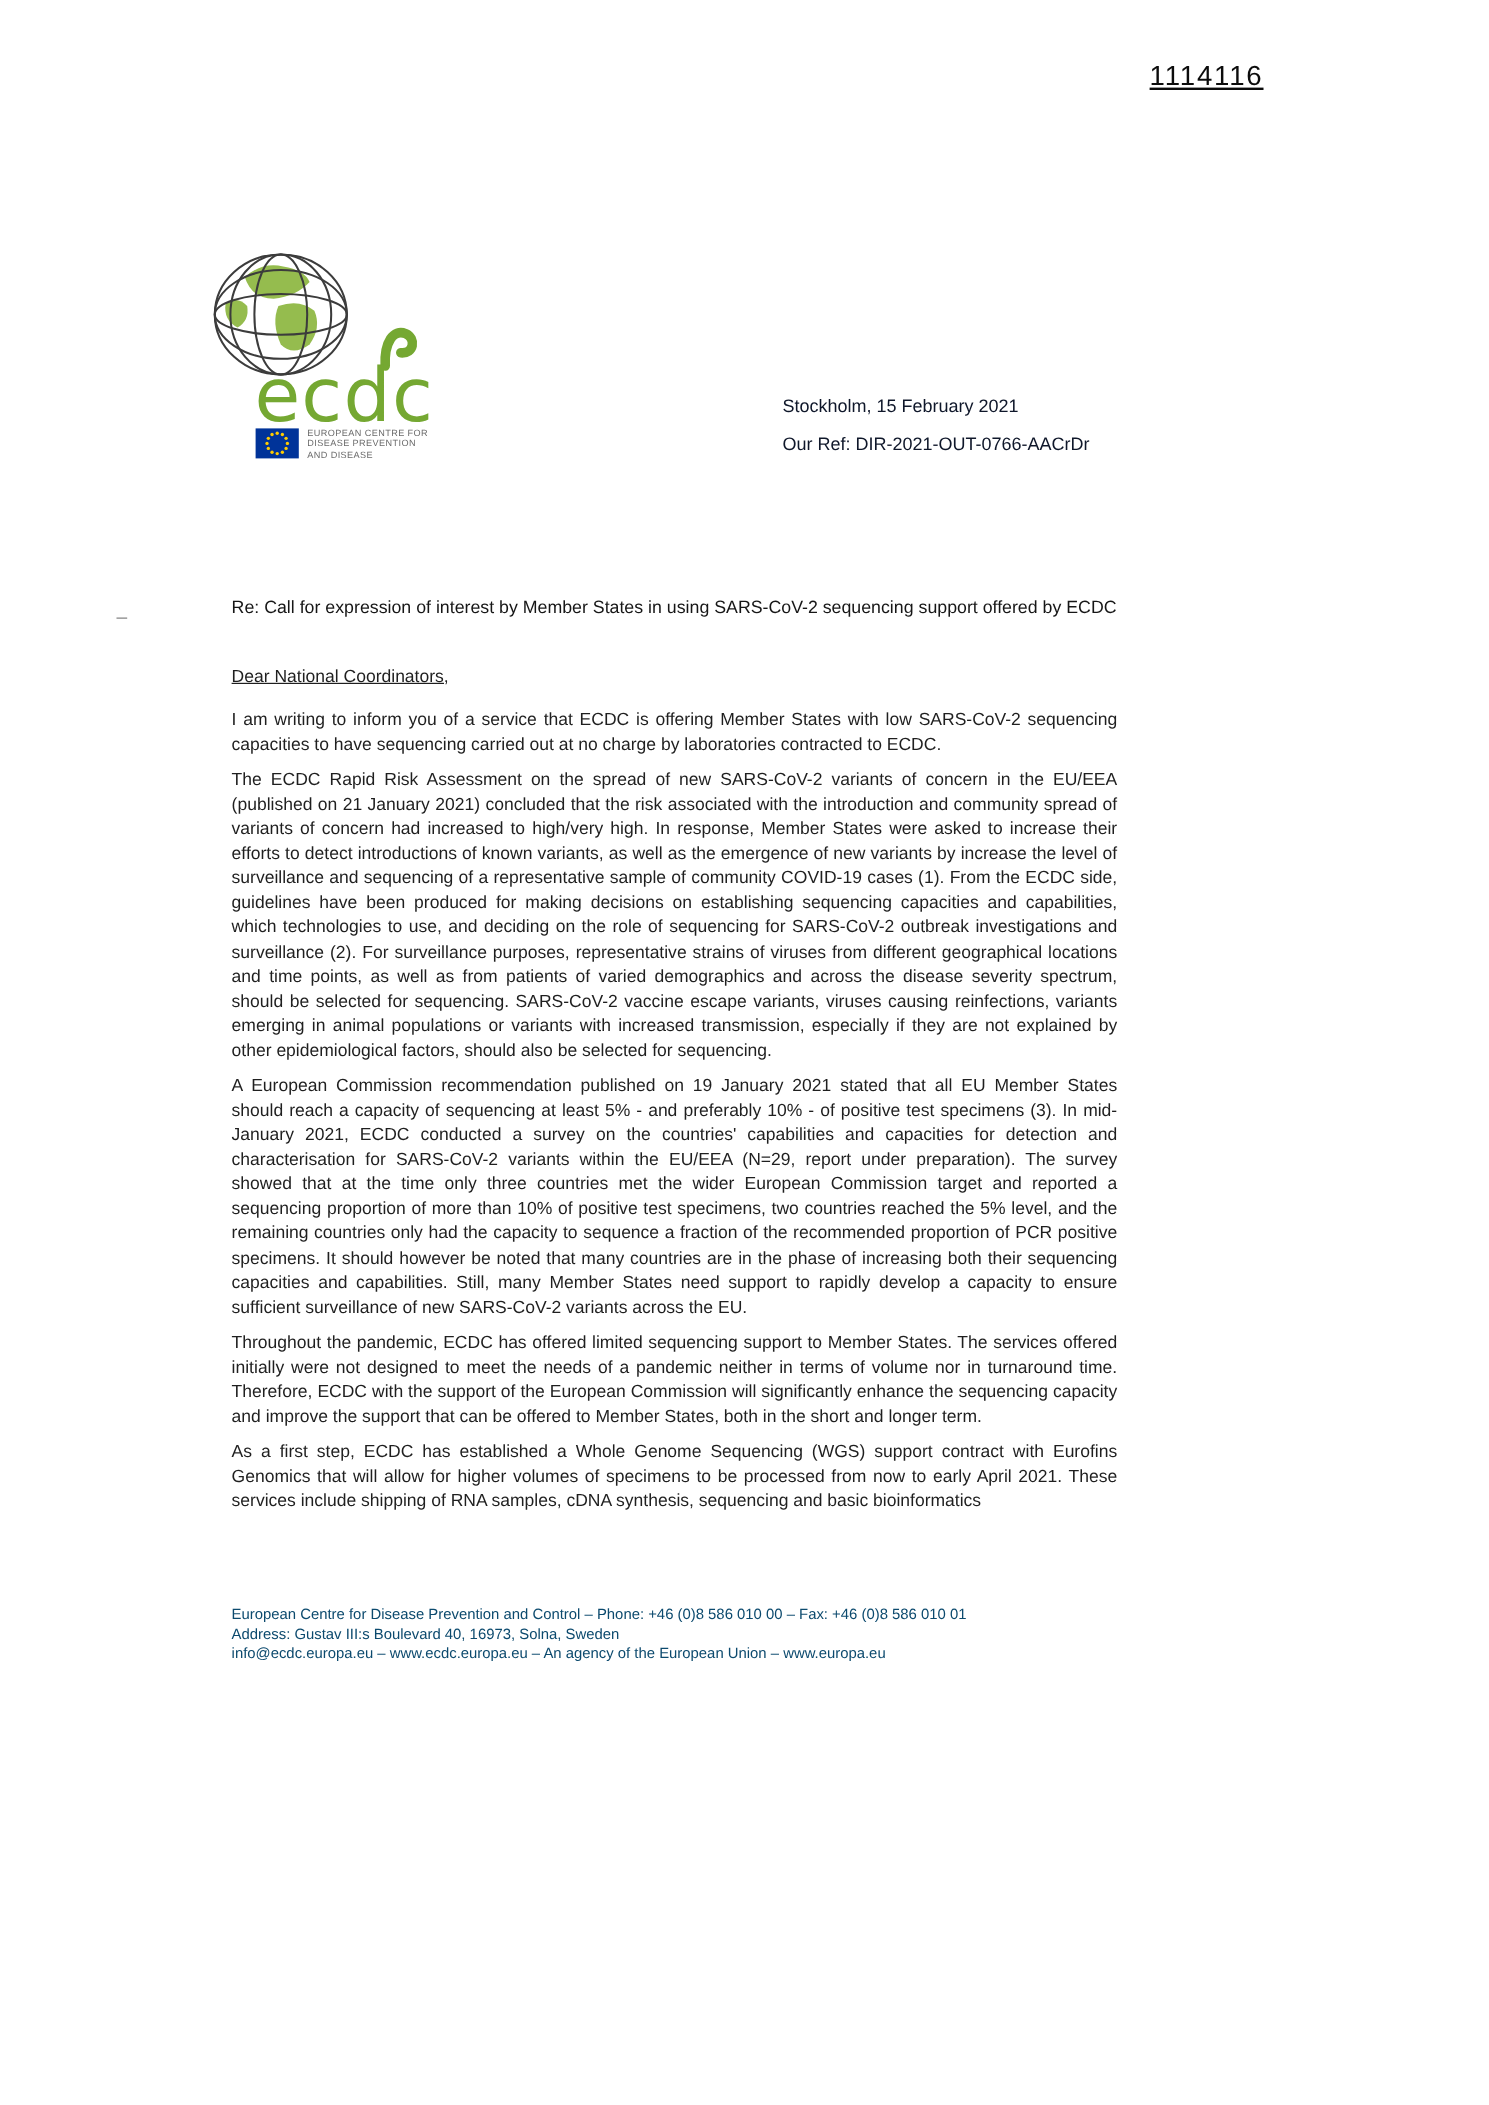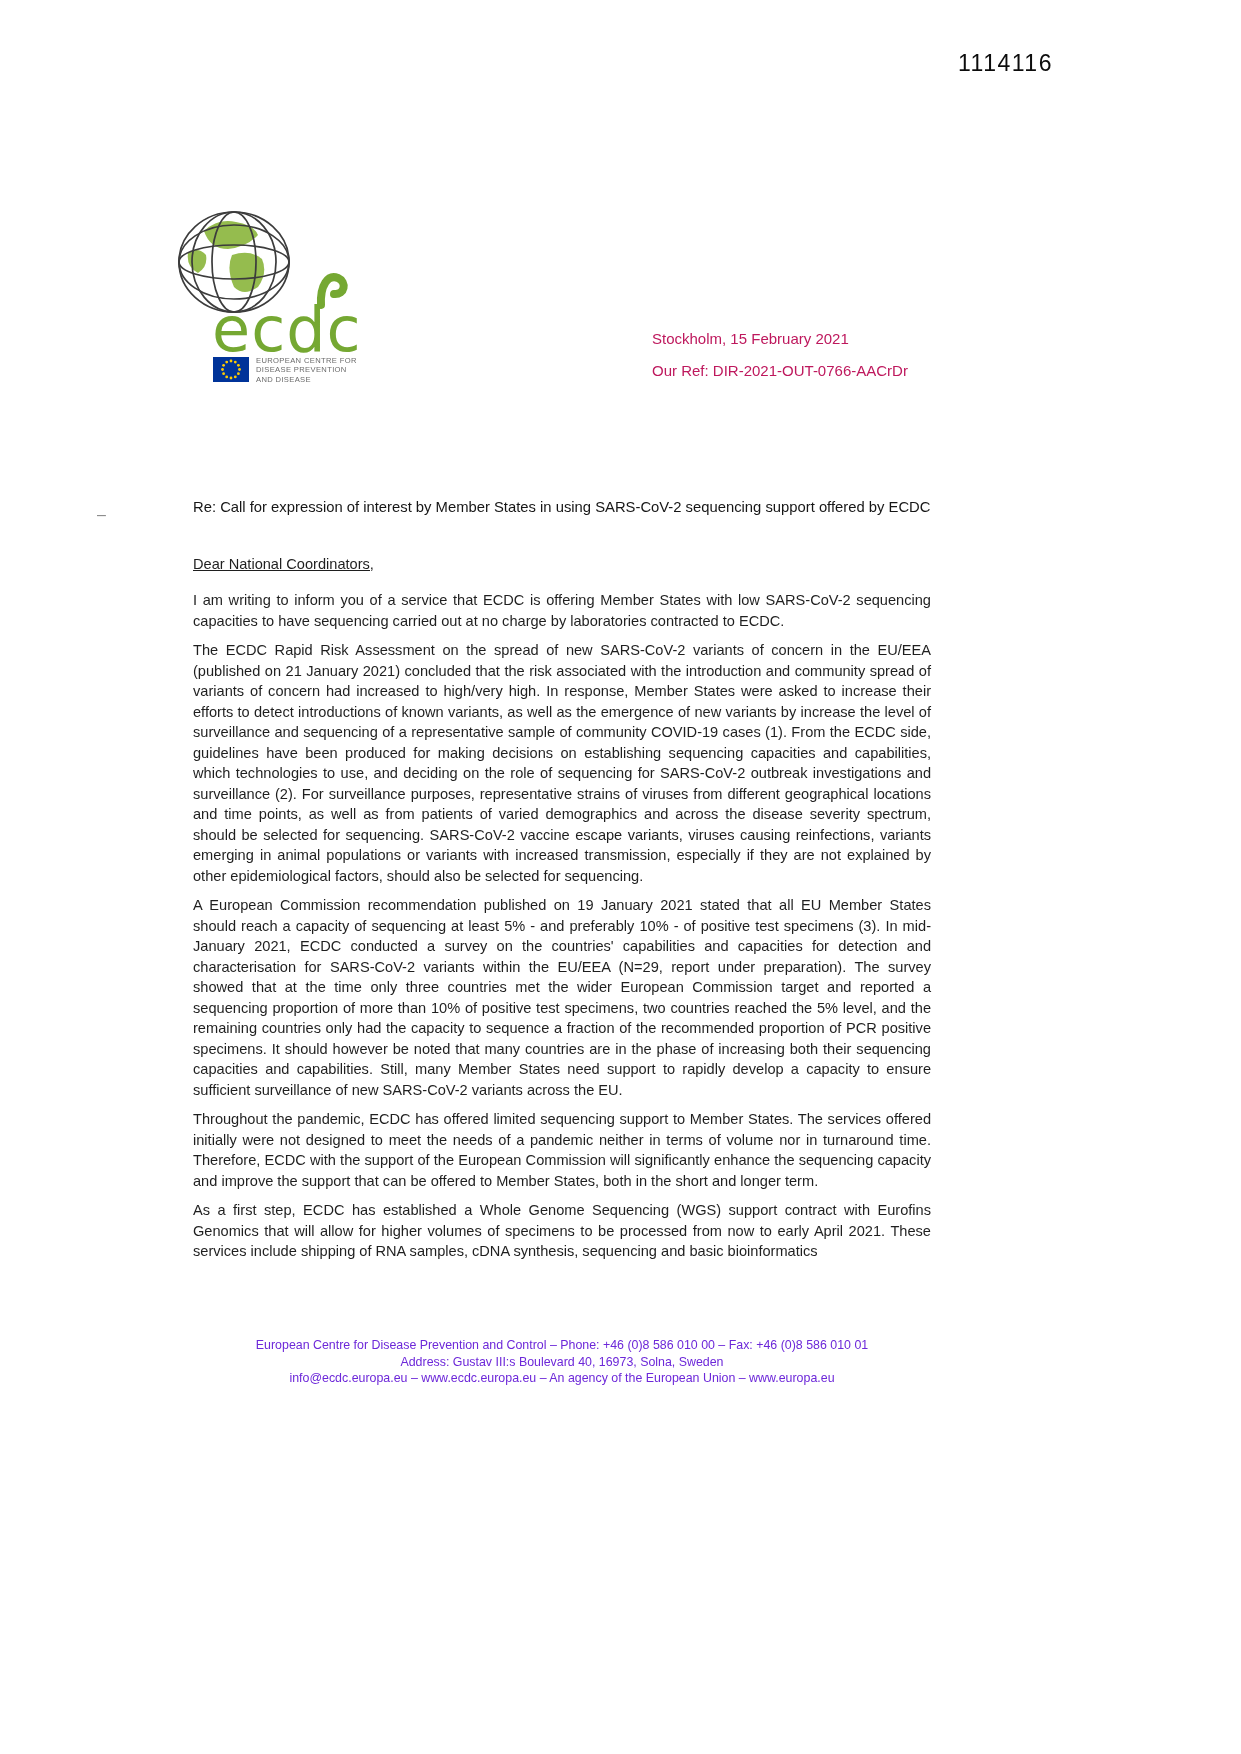--- a/index.html
+++ b/index.html
@@ -16,20 +16,21 @@
     color: #1f1f1f;
     overflow: hidden;
   }
   .doc-number {
     position: absolute;
     top: 50px;
     left: 958px;
     font-size: 23px;
     letter-spacing: 1.5px;
     color: #0c0c0c;
+    text-decoration: underline;
   }
   
   .logo-block {
     position: absolute;
     left: 170px;
     top: 205px;
     width: 230px;
     height: 200px;
   }
   .logo-svg { position: absolute; left: 0; top: 0; }
@@ -42,21 +43,21 @@
     letter-spacing: 0.35px;
     color: #6b6b6b;
     z-index: 2;
   }
   
   .dateline {
     position: absolute;
     left: 652px;
     top: 330px;
     font-size: 15px;
-    color: #be185d;
+    color: #0f172a;
   }
   .dateline .ref { margin-top: 15px; }
   
   .margin-mark {
     position: absolute;
     left: 97px;
     top: 506px;
     font-size: 16px;
     color: #8a8a8a;
   }
@@ -79,22 +80,21 @@
   .letter p {
     margin: 0 0 9px 0;
     text-align: justify;
   }
   
   .page-footer {
     position: absolute;
     left: 193px;
     top: 1337px;
     width: 738px;
-    text-align: center;
-    color: #6d28d9;
+    color: #0c4a6e;
     font-size: 12.4px;
     line-height: 16.5px;
   }
 </style>
 </head>
 <body>
 
 <div class="page">
 
   <div class="doc-number">1114116</div>

